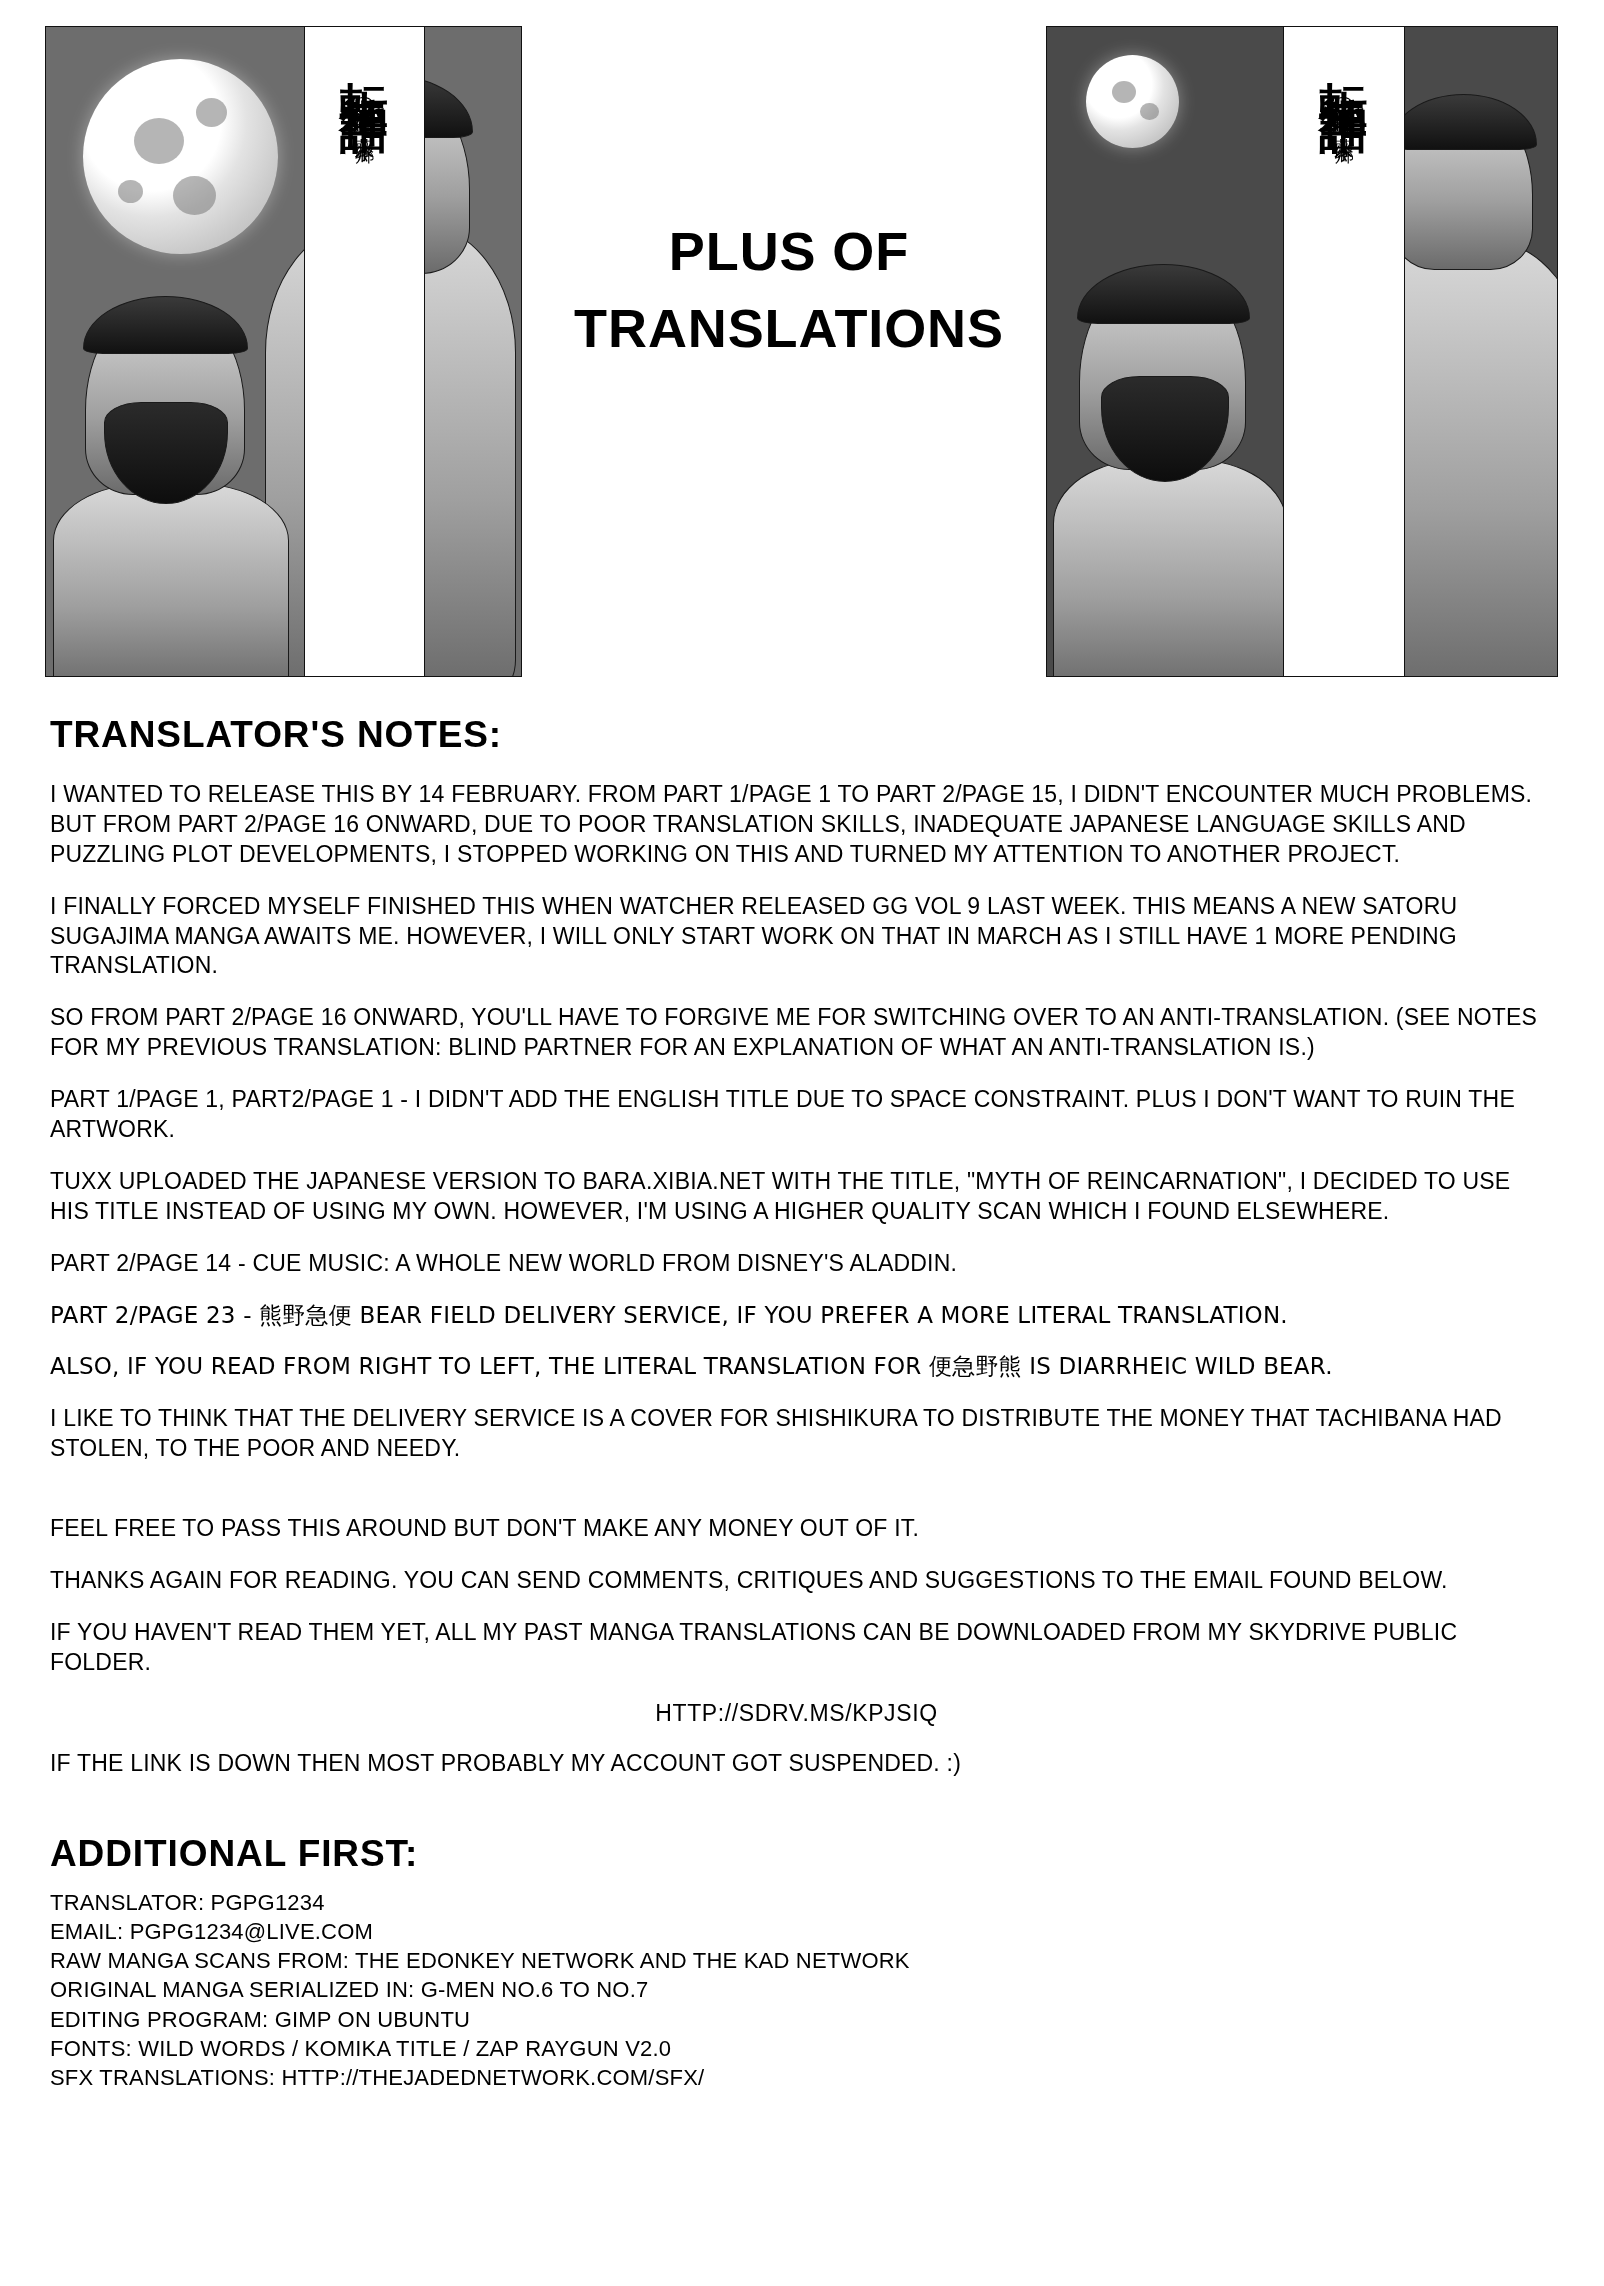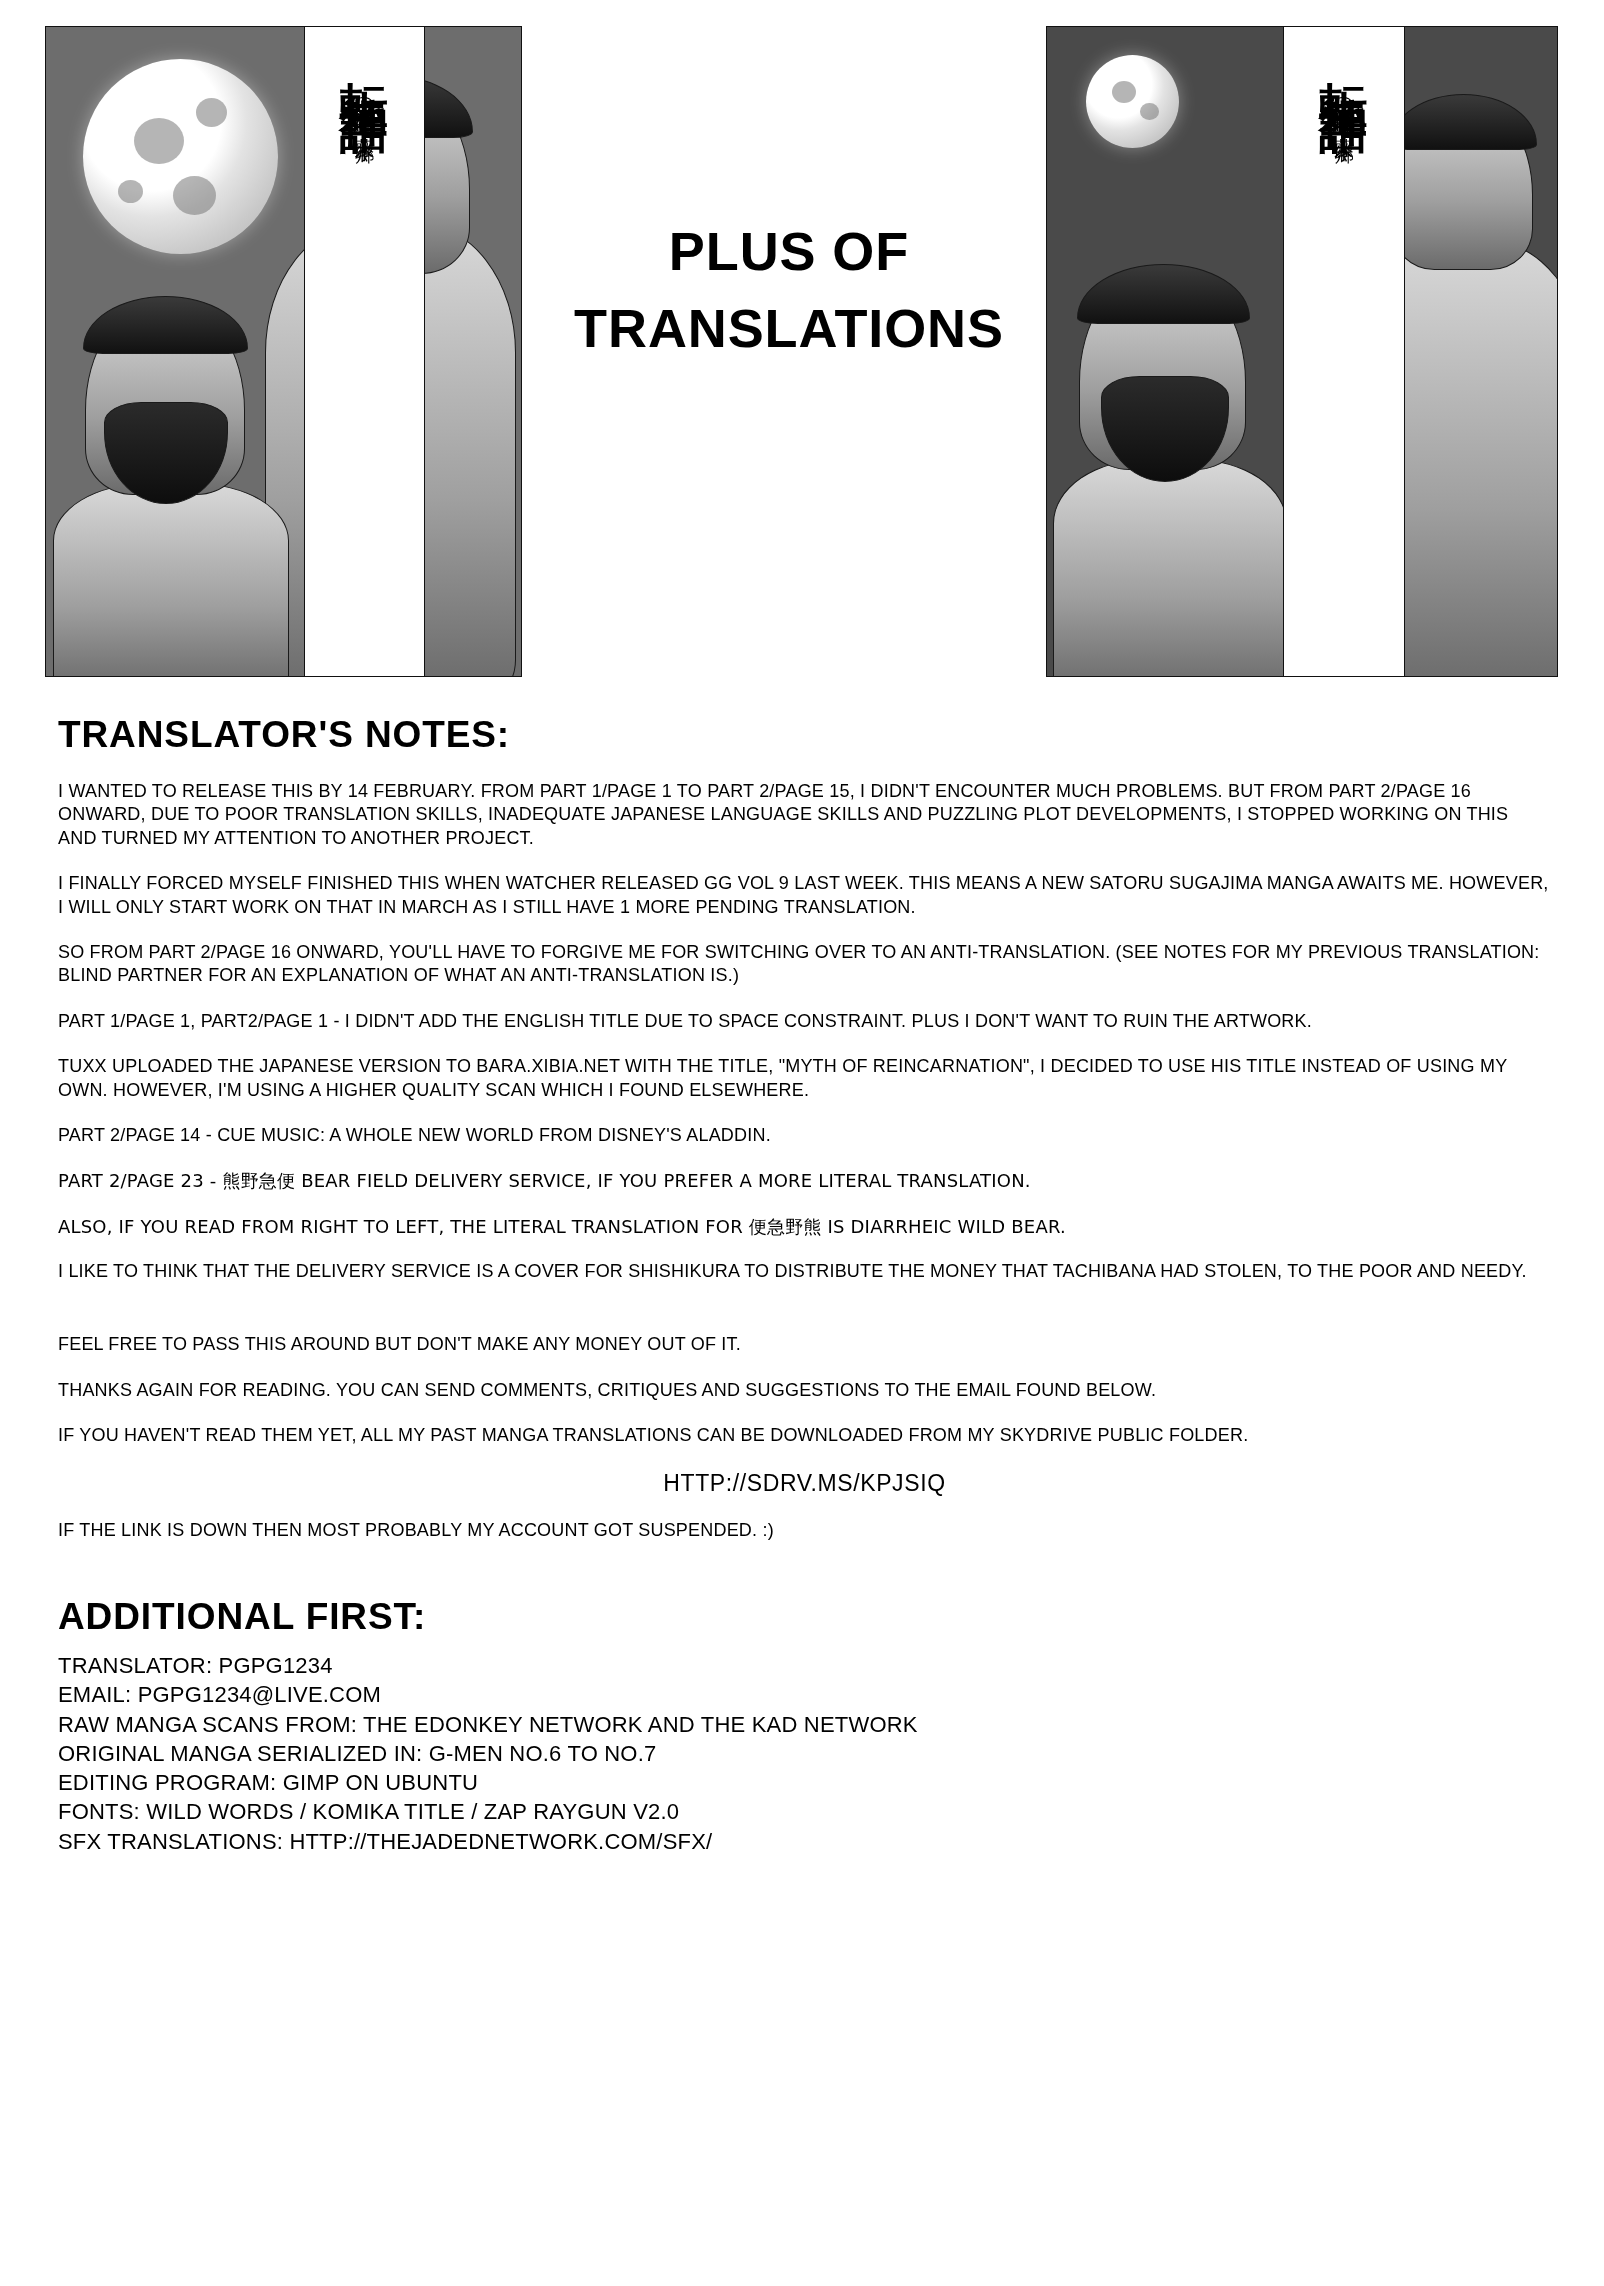--- a/index.html
+++ b/index.html
@@ -133,35 +133,35 @@
     line-height: 1.42;
     letter-spacing: 0.9px;
     color: #000;
   }
   .main-title .l1 { display: block; }
   .main-title .l2 { display: block; }
 
   
   .content {
     position: absolute;
-    left: 58px;
+    left: 50px;
     top: 714px;
     width: 1493px;
   }
   h2.section {
     font-family: "Liberation Sans", sans-serif;
     font-weight: 700;
     font-size: 37px;
     letter-spacing: 0.9px;
     margin: 0 0 24px 0;
     color: #000;
   }
   .para {
     font-family: "Liberation Sans", sans-serif;
-    font-size: 18px;
+    font-size: 23px;
     line-height: 1.30;
     letter-spacing: 0.2px;
     margin: 10px 0 22px 0;
     color: #000;
     text-transform: uppercase;
   }
   .para.gap   { margin-bottom: 50px; }
   .link-center {
     text-align: center;
     font-family: "Liberation Sans", sans-serif;

